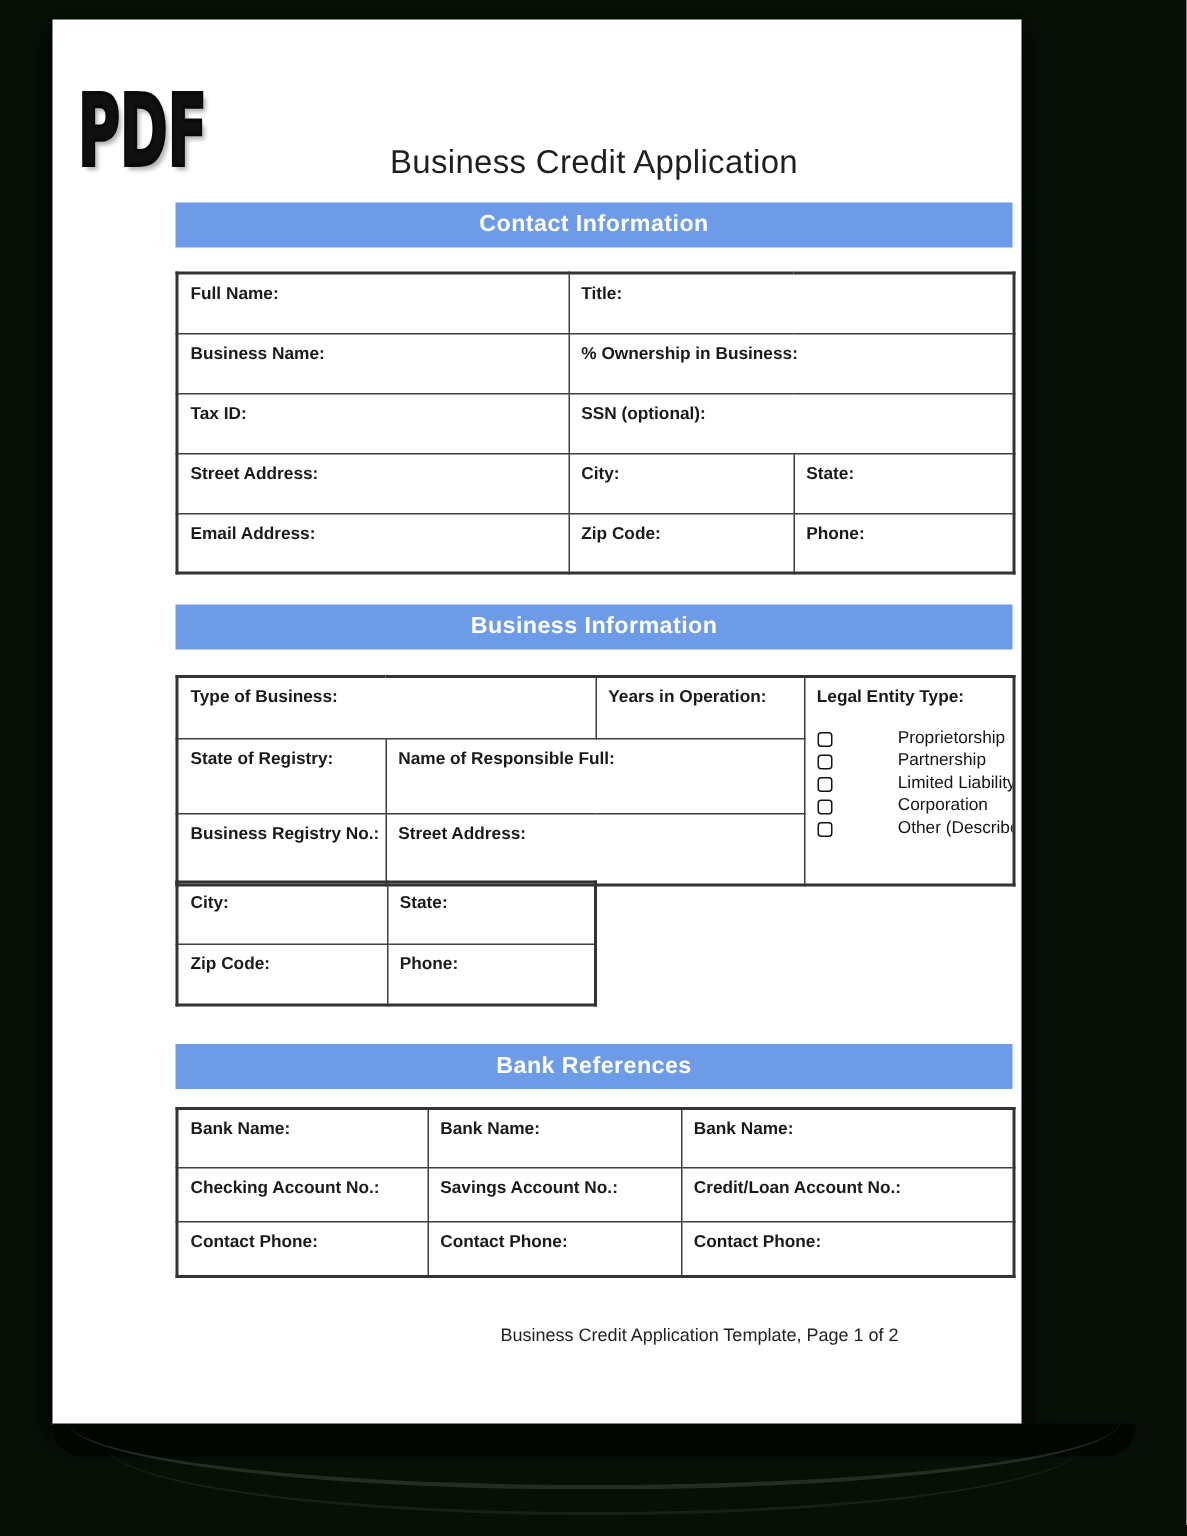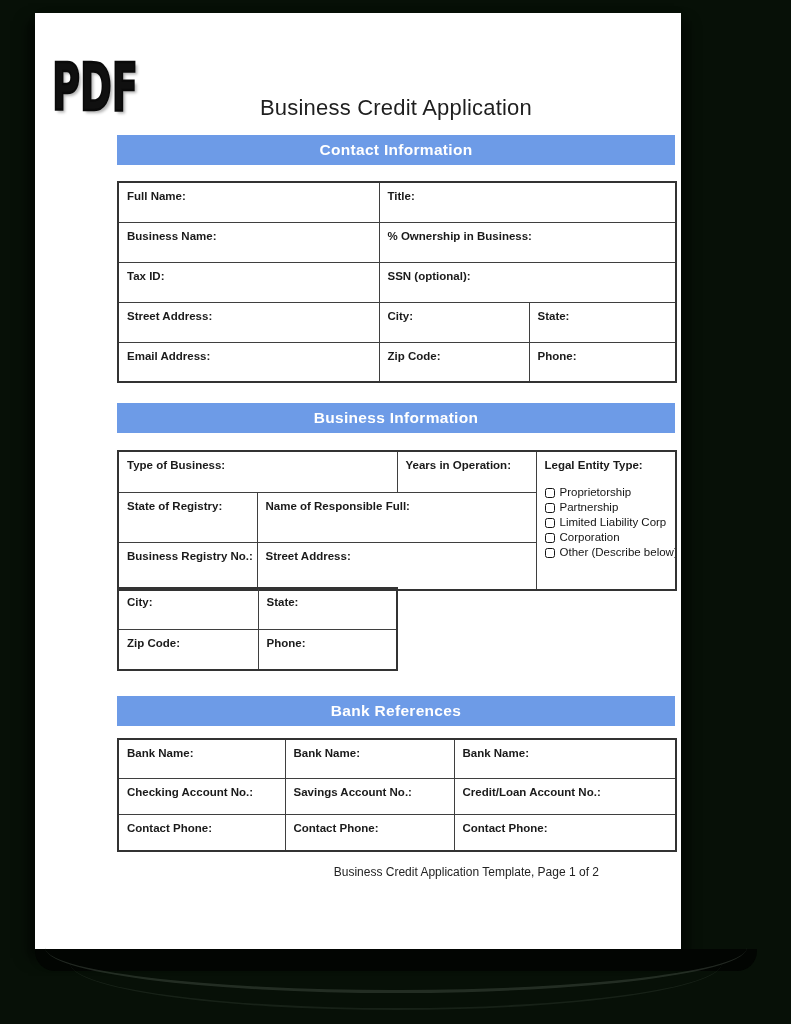--- a/index.html
+++ b/index.html
@@ -64,28 +64,28 @@
   .contact-table{top:168px;width:558px;}
   .contact-table tr{height:40px;padding-left:26px;}
   .biz-table{top:437px;width:558px;}
   .biz-sub-table{top:574px;left:221px;width:279px;}
   .biz-sub-table tr{height:41px;}
   .bank-table{top:725px;width:558px;}
   .bank-table tr{height:37px;margin-top:31px;}
 
   td.legal-cell{white-space:normal;padding-top:7px;margin-top:16px;}
   .legal-title{font-weight:bold;font-size:11.5px;margin-bottom:14px;}
-  .opt{display:flex;align-items:center;font-weight:normal;font-size:11.5px;line-height:15px;color:#141414;}
+  .opt{display:flex;align-items:center;font-weight:normal;font-size:11.5px;line-height:15px;color:#141414;gap:39px;}
   .cb{
     display:inline-block;flex:0 0 auto;
     width:8px;height:8px;margin-right:5px;
     border:1.5px solid #141414;border-radius:2.5px;
   }
   .footer{
-    position:absolute;right:82px;top:852px;
+    position:absolute;right:82px;top:870px;
     font-size:12px;color:#232323;margin-left:20px;
   }
 </style>
 </head>
 <body style="background: rgb(7, 16, 7);">
 
 <div class="page">
 
   <div class="logo">PDF</div>
   <div class="doc-title">Business Credit Application</div>

